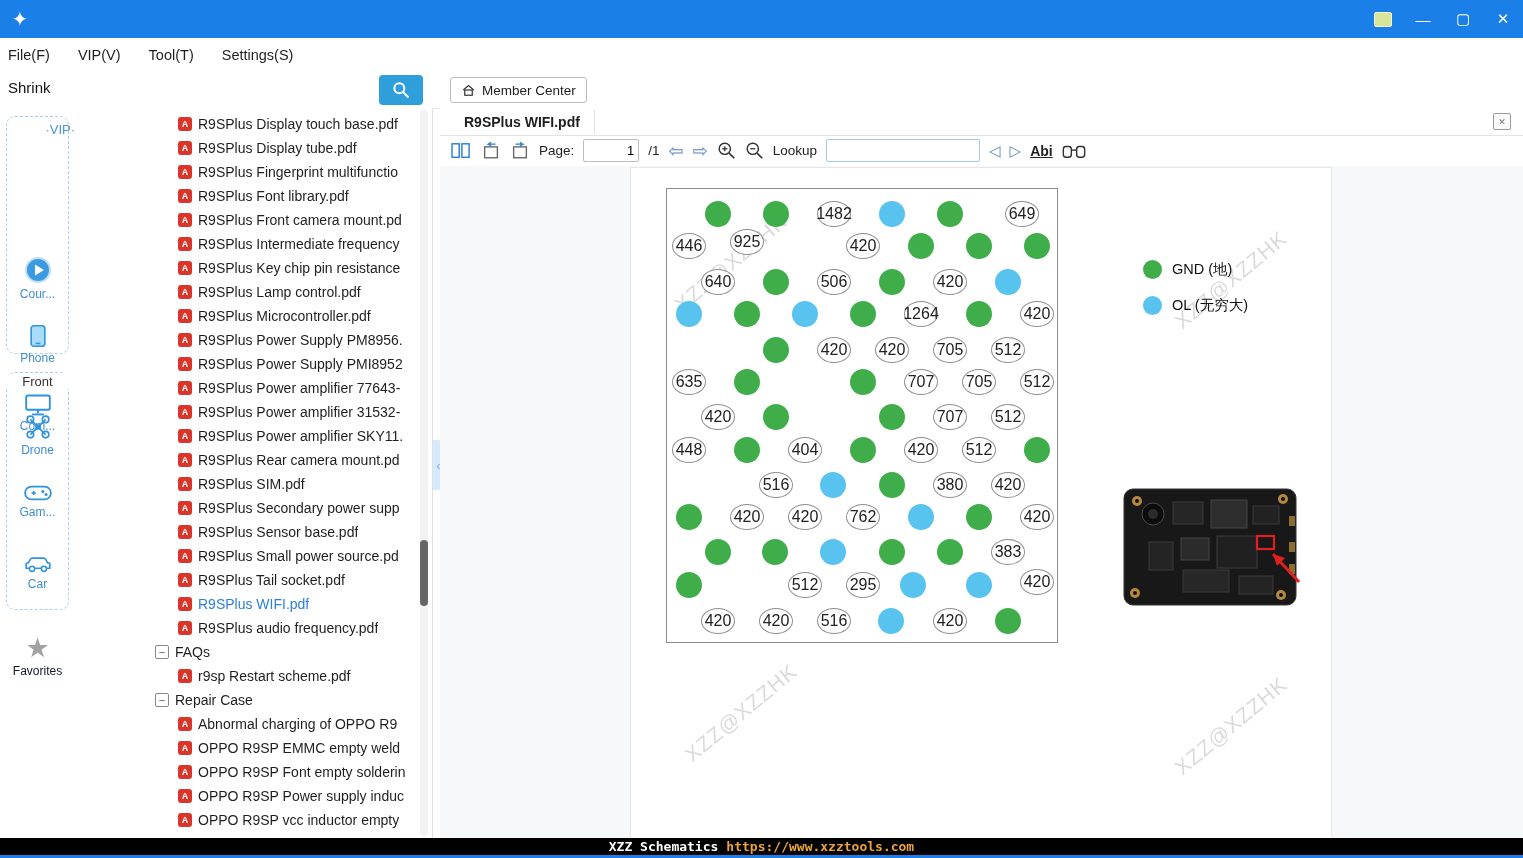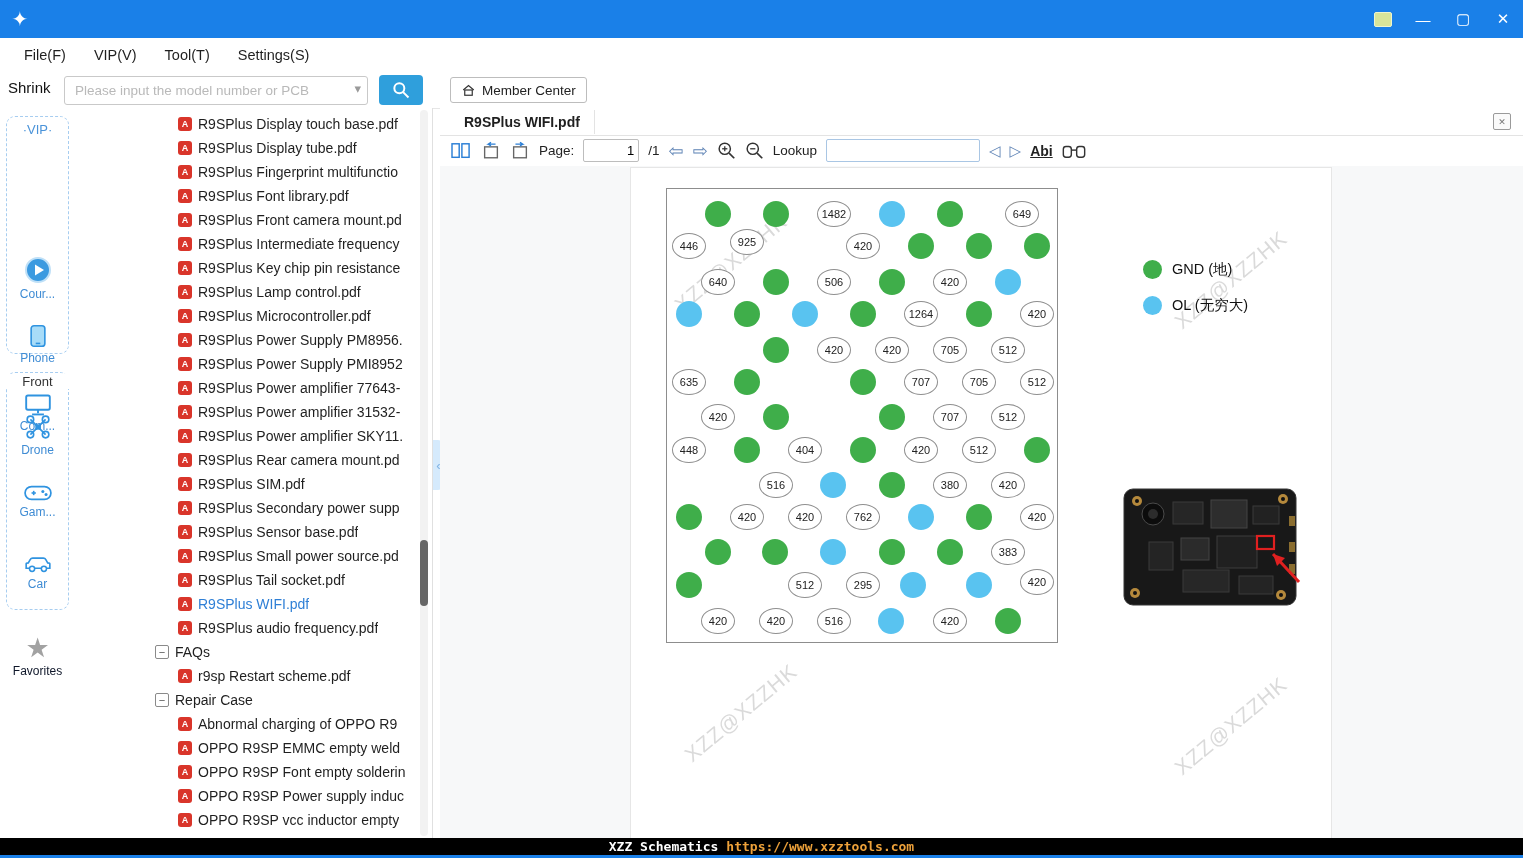--- a/index.html
+++ b/index.html
@@ -12,21 +12,21 @@
   .app-icon{width:40px;text-align:center;font-size:20px;}
   .title-text{font-size:15px;}
   .win-controls{margin-left:auto;display:flex;align-items:center;height:100%;}
   .win-btn{width:40px;height:100%;display:flex;align-items:center;justify-content:center;
            font-size:15px;cursor:default;}
   .skin-box{width:16px;height:13px;background:#d8e59a;border:1px solid #eef5cf;border-radius:2px;}
 
   
   .menubar{position:absolute;left:0;top:38px;right:0;height:34px;background:#fff;
            border-bottom:1px solid #ececec;display:flex;align-items:center;
-           padding-left:24px;gap:28px;font-size:14.5px;}
+           padding-left:8px;gap:28px;font-size:14.5px;}
   .menu-item{cursor:default;}
 
   
   .searchrow{position:absolute;left:0;top:72px;right:0;height:36px;background:#fff;
              border-bottom:1px solid #e6e6e6;}
   .shrink-btn{position:absolute;left:8px;top:7px;font-size:15px;color:#111;}
   .model-input-wrap{position:absolute;left:64px;top:4px;width:302px;height:27px;
                     border:1px solid #c9c9c9;border-radius:3px;background:#fff;}
   .model-input{border:none;outline:none;width:270px;height:25px;margin-left:8px;
                font-size:13.5px;color:#444;font-family:"Liberation Sans",sans-serif;}
@@ -38,21 +38,21 @@
               border-radius:3px;display:flex;align-items:center;gap:6px;padding:0 10px;
               font-size:13.5px;color:#222;background:#fff;}
 
   
   .sidebar{position:absolute;left:0;top:108px;width:75px;bottom:20px;background:#fff;
            border-right:1px solid #e8e8e8;}
   .dash-box{position:absolute;left:6px;width:61px;border:1px dashed #a7cdf0;border-radius:9px;}
   .vip-box{top:8px;height:236px;}
   .custom-box{top:264px;height:236px;}
   .side-sec-label{position:absolute;width:100%;text-align:center;font-size:13px;}
-  .vip-lbl{top:14px;color:#4a93d9;}
+  .vip-lbl{top:14px;color:#4a93d9;text-align:right;}
   .custom-lbl{top:266px;color:#333;background:#fff;}
   .side-item{position:absolute;width:75px;text-align:center;}
   .side-ic{display:block;margin:0 auto;}
   .side-lbl{display:block;font-size:12px;color:#3f8cd4;margin-top:3px;
             white-space:nowrap;overflow:hidden;}
   .fav-lbl{color:#0f172a;}
   .star-glyph{font-size:27px;color:#a2a2a2;line-height:26px;}
 
   
   .tree-panel{position:absolute;left:75px;top:108px;width:357px;bottom:20px;background:#fff;
@@ -98,21 +98,21 @@
 
   
   .content{position:absolute;left:0;top:58px;right:0;bottom:0;background:#f7f8f9;overflow:hidden;}
   .pdf-page{position:absolute;left:190px;top:1px;width:700px;height:672px;background:#fff;
             border:1px solid #e6e6e6;}
   .diagram{position:absolute;left:35px;top:20px;width:390px;height:453px;
            border:1px solid #8d8d8d;z-index:2;}
   .dot{position:absolute;border-radius:50%;box-sizing:border-box;}
   .dot.green{width:26px;height:26px;background:#3fae4a;}
   .dot.blue{width:26px;height:26px;background:#59c3f0;}
-  .dot.num{width:34px;height:26px;background:#fff;border:1px solid #8f8f8f;font-size:11px;
+  .dot.num{width:34px;height:26px;background:#fff;border:1px solid #8f8f8f;font-size:16px;
            color:#222;display:flex;align-items:center;justify-content:center;}
   .legend{position:absolute;left:512px;top:92px;z-index:2;}
   .legend-row{display:flex;align-items:flex-start;gap:10px;margin-bottom:17px;}
   .legend-dot{width:19px;height:19px;border-radius:50%;flex:none;}
   .legend-dot.green{background:#3fae4a;}
   .legend-dot.blue{background:#59c3f0;}
   .legend-label{font-size:14.5px;color:#111;}
   .pcb-wrap{position:absolute;left:492px;top:318px;z-index:2;}
   .wm{position:absolute;transform:translate(-50%,-50%) rotate(-40deg);
       color:rgba(150,150,150,0.35);font-size:21px;letter-spacing:1px;white-space:nowrap;
@@ -143,24 +143,20 @@
 
 <div class="menubar">
     <span class="menu-item">File(F)</span>
     <span class="menu-item">VIP(V)</span>
     <span class="menu-item">Tool(T)</span>
     <span class="menu-item">Settings(S)</span>
   </div>
 
 <div class="searchrow">
   <span class="shrink-btn">Shrink</span>
-  <span class="model-input-wrap">
-    <input class="model-input" placeholder="Please input the model number or PCB" style="">
-    <span class="combo-chevron">▾</span>
-  </span>
   <span class="search-btn">
     <svg width="20" height="20" viewBox="0 0 24 24">
       <circle cx="10" cy="10" r="6" fill="none" stroke="#fff" stroke-width="2.4"></circle>
       <line x1="14.5" y1="14.5" x2="21" y2="21" stroke="#fff" stroke-width="2.4"></line>
     </svg>
   </span>
   <span class="member-btn">
     <svg width="15" height="14" viewBox="0 0 20 18">
       <path d="M3 9 L10 3 L17 9" fill="none" stroke="#333" stroke-width="1.6"></path>
       <rect x="5" y="9" width="10" height="7" fill="none" stroke="#333" stroke-width="1.6"></rect>

